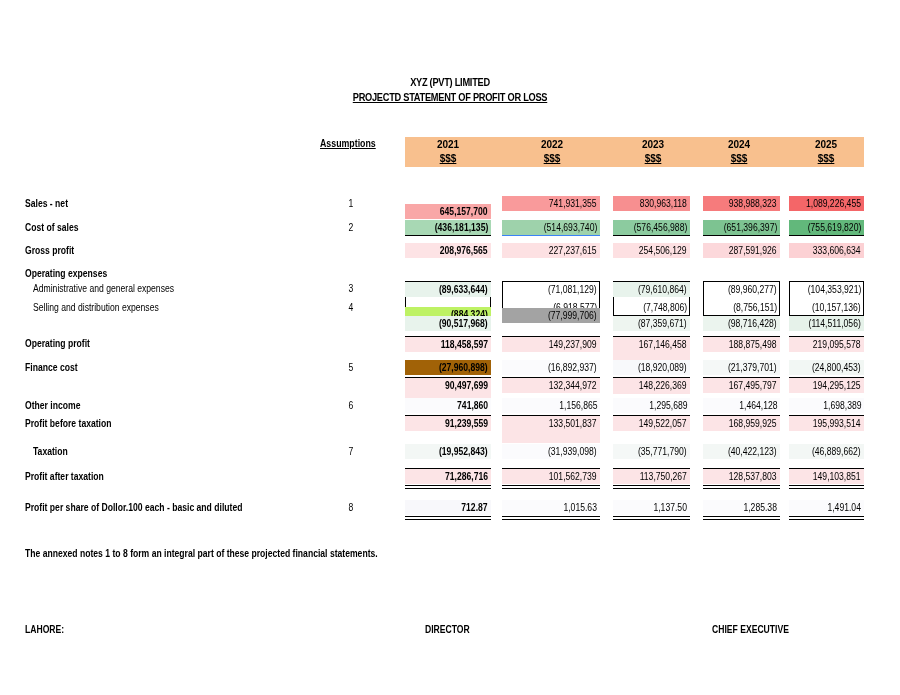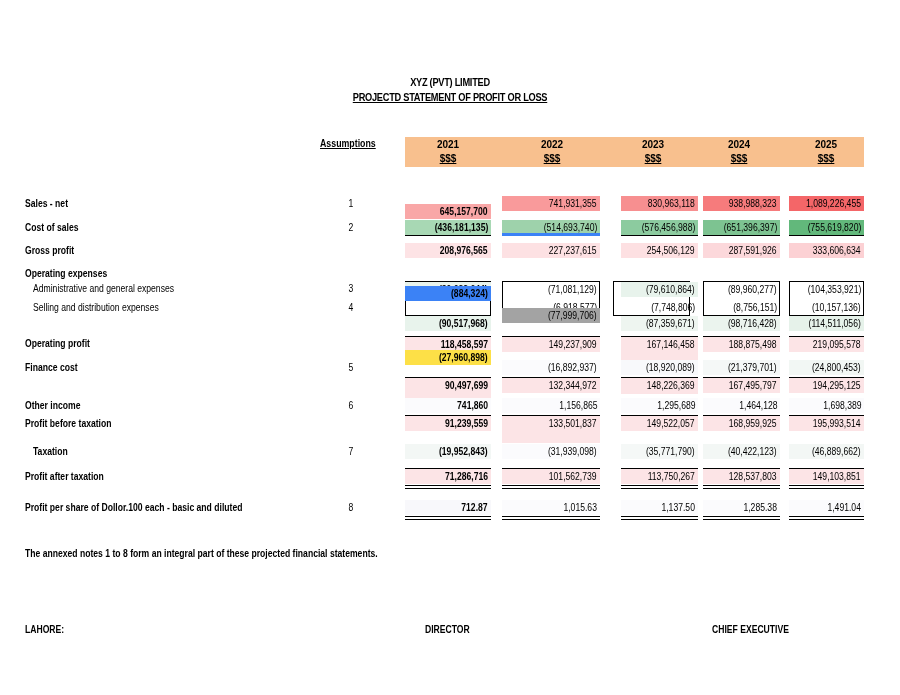--- a/index.html
+++ b/index.html
@@ -20,21 +20,21 @@
   .label { position: absolute; left: 25px; font-size: 10px; white-space: nowrap; transform: scaleX(0.86); transform-origin: left; }
   .label.b { font-weight: bold; }
   .label.sub { left: 33px; font-weight: normal; }
   .note { position: absolute; left: 348px; font-size: 10px; transform: scaleX(0.86); }
 
   .cell { position: absolute; height: 15px; line-height: 15px; text-align: right; font-size: 10px; padding-right: 3px; box-sizing: border-box; white-space: nowrap; }
   .cell span { display: inline-block; transform: scaleX(0.86); transform-origin: right; }
   .cell.bold { font-weight: bold; }
   .c0 { left: 405px; width: 86px; }
   .c1 { left: 502px; width: 98px; }
-  .c2 { left: 613px; width: 77px; margin-left: 8px; }
+  .c2 { left: 613px; width: 77px; }
   .c3 { left: 703px; width: 77px; }
   .c4 { left: 789px; width: 75px; }
   .topline { border-top: 1px solid #000; }
   .dbl::after { content: ""; position: absolute; left: 0; right: 0; bottom: -5px; height: 2px; border-top: 1px solid #000; border-bottom: 1px solid #000; }
   .box { position: absolute; border: 1px solid #000; box-sizing: border-box; }
 
   .footnote { position: absolute; left: 25px; top: 548px; font-size: 10px; font-weight: bold; transform: scaleX(0.86); transform-origin: left; white-space: nowrap; }
   .sig { position: absolute; top: 624px; font-size: 10px; font-weight: bold; transform: scaleX(0.86); transform-origin: left; }
 </style>
 </head>
@@ -70,21 +70,21 @@
 <div class="note" style="top:198px">1</div>
 <div class="cell bold c0" style="top:204px;background:#f9a7a7"><span>645,157,700</span></div>
 <div class="cell c1" style="top:196px;background:#f99a9b"><span>741,931,355</span></div>
 <div class="cell c2" style="top:196px;background:#f78f90"><span>830,963,118</span></div>
 <div class="cell c3" style="top:196px;background:#f67b7c"><span>938,988,323</span></div>
 <div class="cell c4" style="top:196px;background:#f46668"><span>1,089,226,455</span></div>
 
 <div class="label b" style="top:222px">Cost of sales</div>
 <div class="note" style="top:222px">2</div>
 <div class="cell bold c0" style="top:220px;background:#a8d8b4;border-bottom:1px solid #000;height:16px"><span>(436,181,135)</span></div>
-<div class="cell c1" style="top:220px;background:#9ed2ab;border-bottom:3px solid #3b82f6;height:16px"><span>(514,693,740)</span></div>
+<div class="cell c1" style="top:220px;background:#9ed2ab;border-bottom:1px solid #3b82f6;height:16px"><span>(514,693,740)</span></div>
 <div class="cell c2" style="top:220px;background:#8ccb9f;border-bottom:1px solid #000;height:16px"><span>(576,456,988)</span></div>
 <div class="cell c3" style="top:220px;background:#7dc391;border-bottom:1px solid #000;height:16px"><span>(651,396,397)</span></div>
 <div class="cell c4" style="top:220px;background:#62b87b;border-bottom:1px solid #000;height:16px"><span>(755,619,820)</span></div>
 
 <div class="label b" style="top:245px">Gross profit</div>
 <div class="cell bold c0" style="top:243px;background:#fde3e5"><span>208,976,565</span></div>
 <div class="cell c1" style="top:243px;background:#fde1e3"><span>227,237,615</span></div>
 <div class="cell c2" style="top:243px;background:#fde0e2"><span>254,506,129</span></div>
 <div class="cell c3" style="top:243px;background:#fcd8db"><span>287,591,926</span></div>
 <div class="cell c4" style="top:243px;background:#fcd1d4"><span>333,606,634</span></div>
@@ -100,42 +100,42 @@
 <div class="box" style="left:613px;top:281px;width:77px;height:35px"></div>
 <div class="box" style="left:703px;top:281px;width:77px;height:35px"></div>
 <div class="box" style="left:789px;top:281px;width:75px;height:35px"></div>
 
 <div class="cell bold c0" style="top:282px;background:#e8f3ec"><span>(89,633,644)</span></div>
 <div class="cell c1" style="top:282px"><span>(71,081,129)</span></div>
 <div class="cell c2" style="top:282px;background:#e8f3ec"><span>(79,610,864)</span></div>
 <div class="cell c3" style="top:282px"><span>(89,960,277)</span></div>
 <div class="cell c4" style="top:282px"><span>(104,353,921)</span></div>
 
-<div class="cell bold c0" style="top:286px;background:#3b82f6"><span>(884,324)</span></div>
+<div class="cell bold c0" style="top:307px;background:#bef264"><span>(884,324)</span></div>
 <div class="cell c1" style="top:300px"><span>(6,918,577)</span></div>
 <div class="cell c2" style="top:300px"><span>(7,748,806)</span></div>
 <div class="cell c3" style="top:300px"><span>(8,756,151)</span></div>
 <div class="cell c4" style="top:300px"><span>(10,157,136)</span></div>
 
 <div class="cell bold c0" style="top:316px;background:#e8f3ec"><span>(90,517,968)</span></div>
 <div class="cell c1" style="top:308px;background:#a3a3a3"><span>(77,999,706)</span></div>
 <div class="cell c2" style="top:316px;background:#eef5f0"><span>(87,359,671)</span></div>
 <div class="cell c3" style="top:316px;background:#ebf4ee"><span>(98,716,428)</span></div>
 <div class="cell c4" style="top:316px;background:#e6f2ea"><span>(114,511,056)</span></div>
 
 <div class="label b" style="top:338px">Operating profit</div>
 <div class="cell bold c0 topline" style="top:336px;background:#fce4e6;height:16px"><span>118,458,597</span></div>
 <div class="cell c1 topline" style="top:336px;background:#fce4e6;height:16px"><span>149,237,909</span></div>
 <div class="cell c2 topline" style="top:336px;background:#fce4e6;height:24px"><span>167,146,458</span></div>
 <div class="cell c3 topline" style="top:336px;background:#fce4e6;height:16px"><span>188,875,498</span></div>
 <div class="cell c4 topline" style="top:336px;background:#fce4e6;height:16px"><span>219,095,578</span></div>
 
 <div class="label b" style="top:362px">Finance cost</div>
 <div class="note" style="top:362px">5</div>
-<div class="cell bold c0" style="top:350px;background:#fde047"><span>(27,960,898)</span></div>
+<div class="cell bold c0" style="top:360px;background:#a16207"><span>(27,960,898)</span></div>
 <div class="cell c1" style="top:360px;background:#fbfbfd"><span>(16,892,937)</span></div>
 <div class="cell c2" style="top:360px;background:#f8f9fb"><span>(18,920,089)</span></div>
 <div class="cell c3" style="top:360px;background:#f5f8f7"><span>(21,379,701)</span></div>
 <div class="cell c4" style="top:360px;background:#f2f7f4"><span>(24,800,453)</span></div>
 
 <div class="cell bold c0 topline" style="top:377px;background:#fce4e6;height:27px"><span>90,497,699</span></div>
 <div class="cell c1 topline" style="top:377px;background:#fce4e6;height:16px"><span>132,344,972</span></div>
 <div class="cell c2 topline" style="top:377px;background:#fce4e6;height:17px"><span>148,226,369</span></div>
 <div class="cell c3 topline" style="top:377px;background:#fce4e6;height:16px"><span>167,495,797</span></div>
 <div class="cell c4 topline" style="top:377px;background:#fce4e6;height:16px"><span>194,295,125</span></div>

